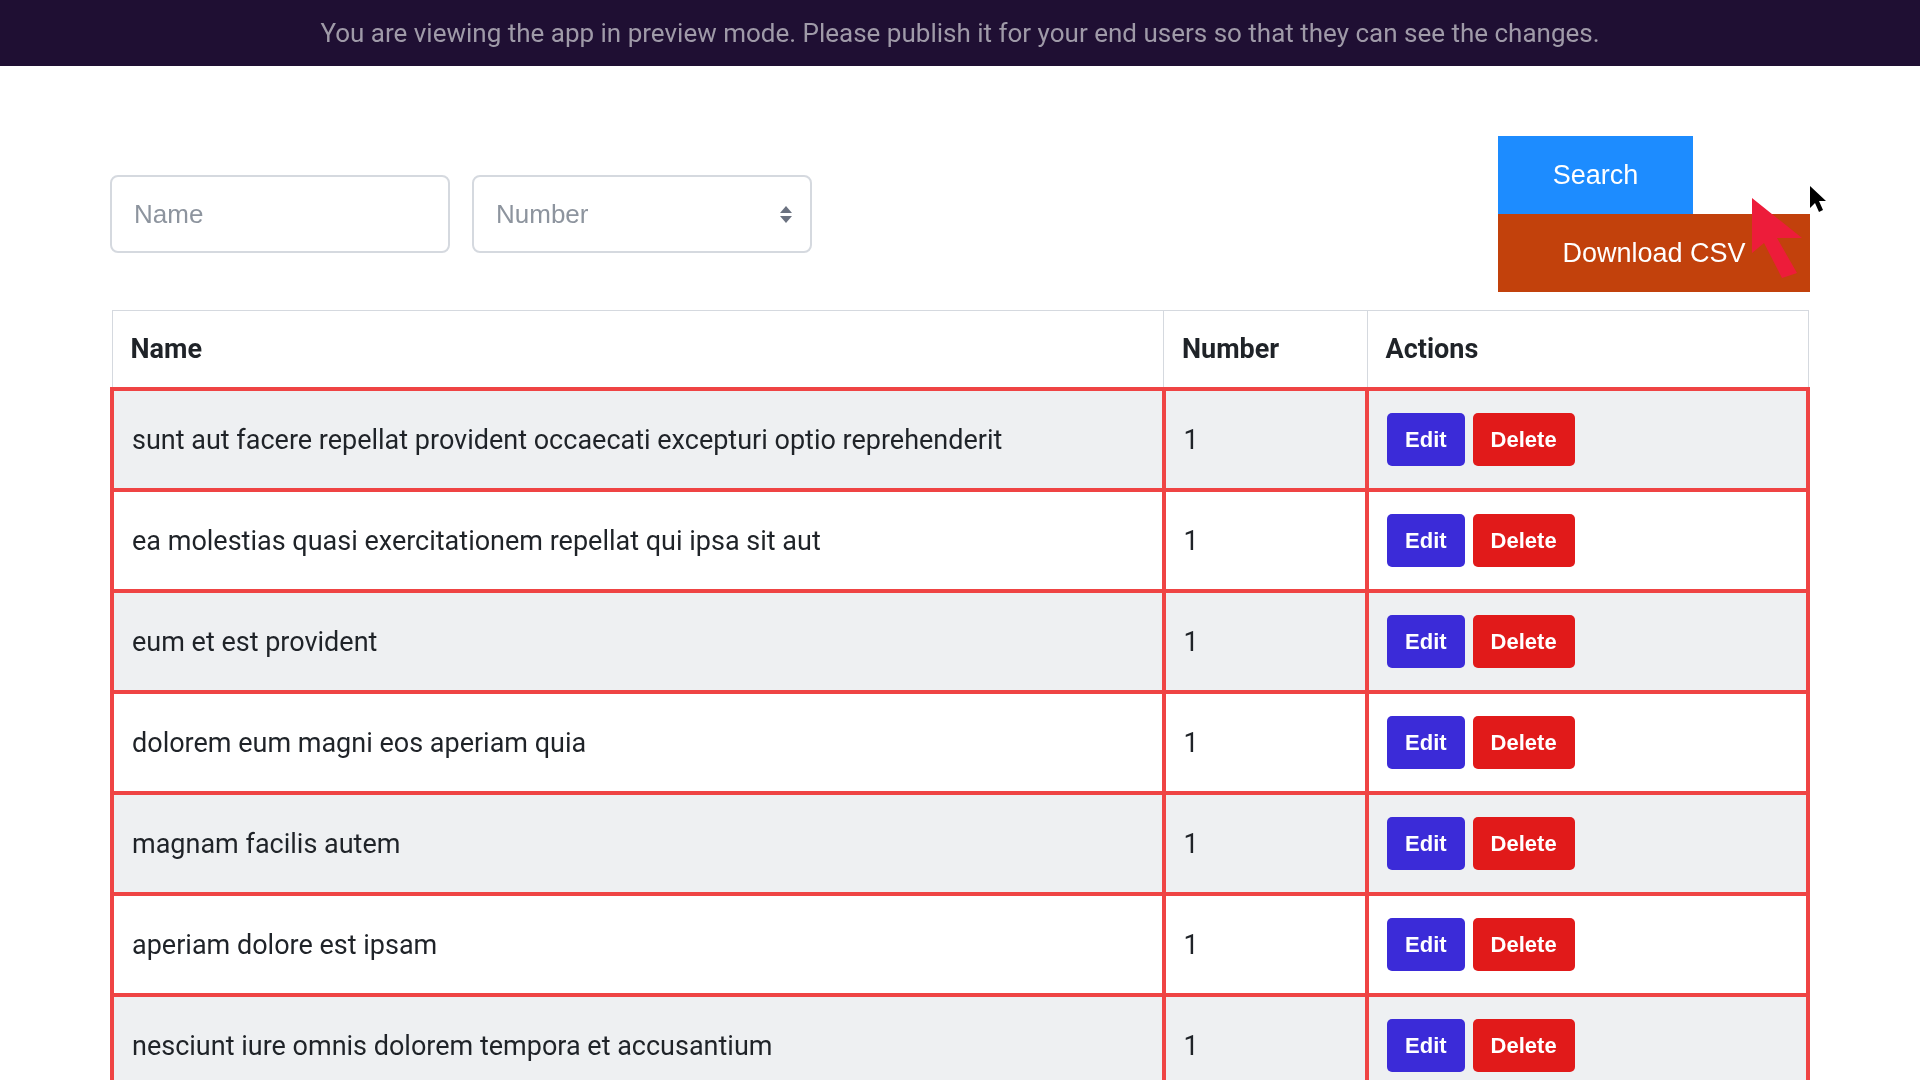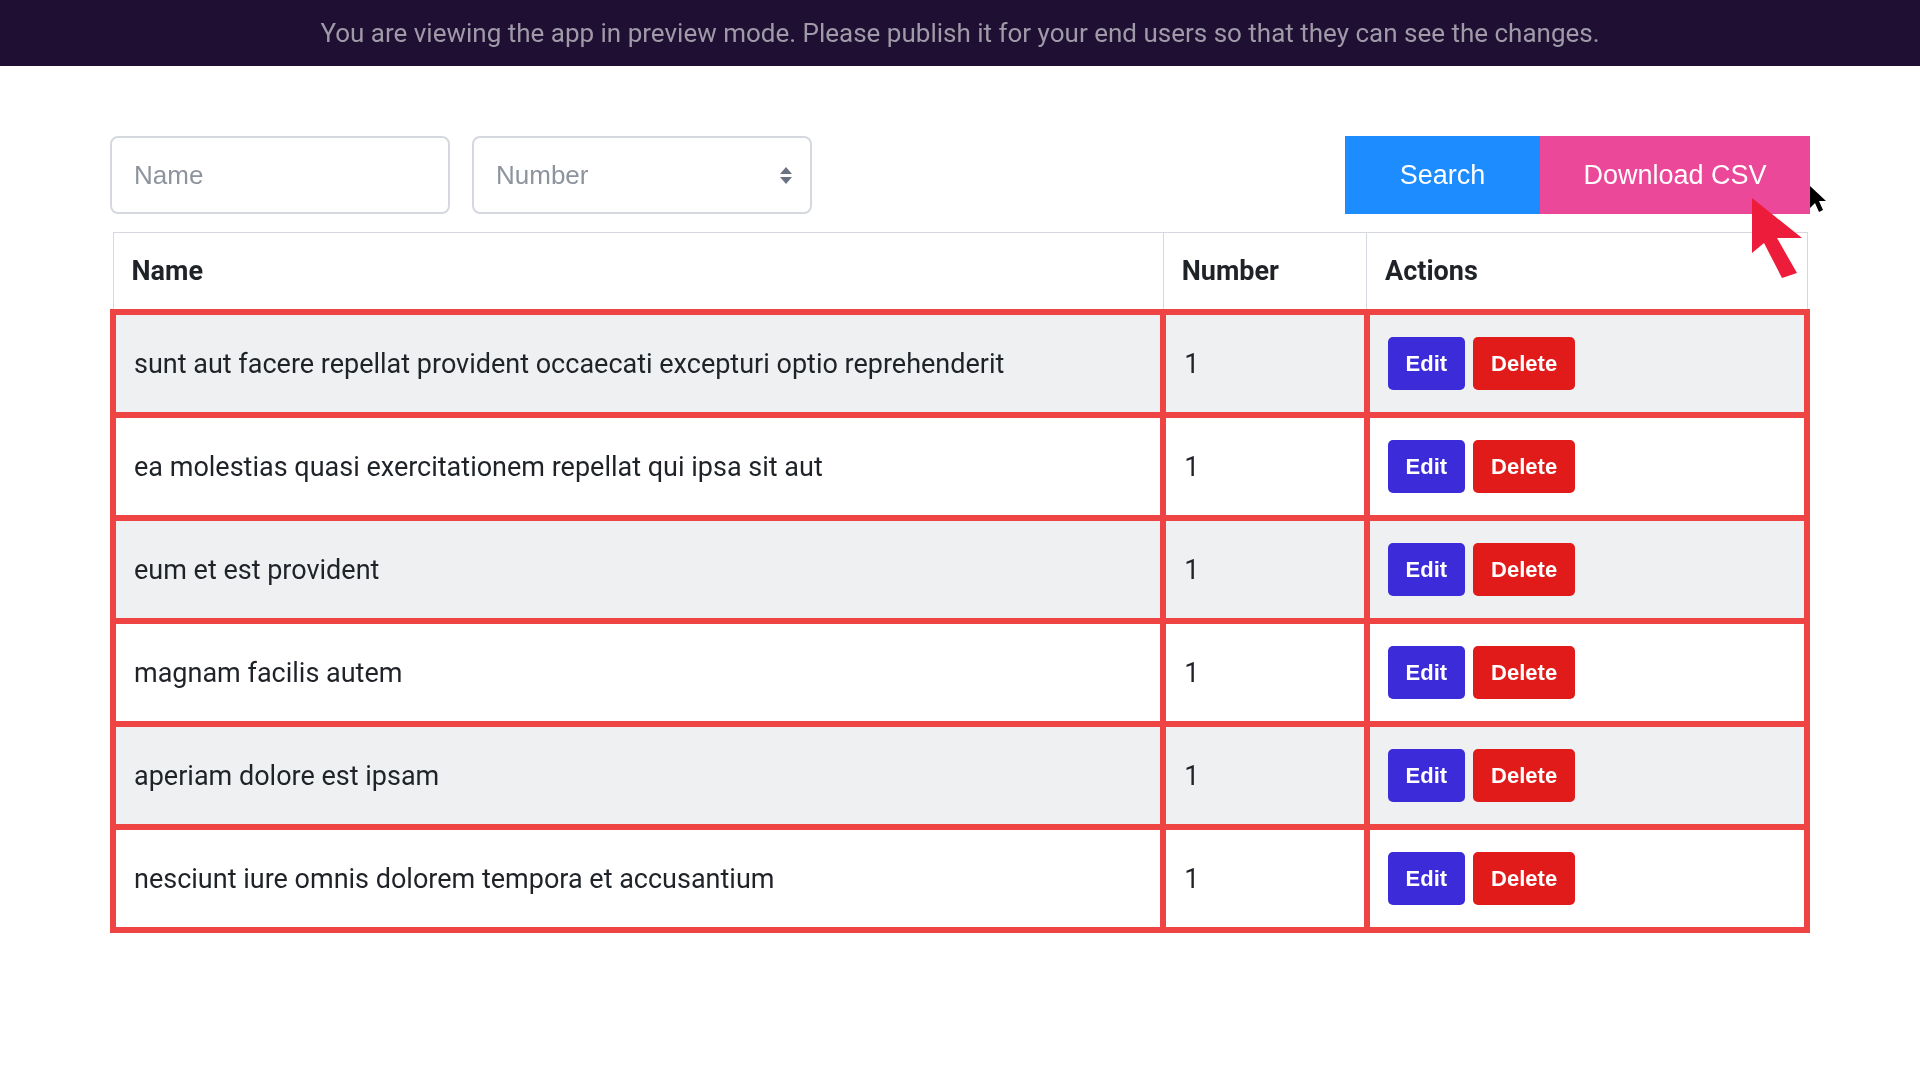--- a/index.html
+++ b/index.html
@@ -74,60 +74,60 @@
     gap: 3px;
   }
   .stepper .tri-up,
   .stepper .tri-down {
     width: 0; height: 0;
     border-left: 6px solid transparent;
     border-right: 6px solid transparent;
   }
   .stepper .tri-up { border-bottom: 7px solid #6b7280; }
   .stepper .tri-down { border-top: 7px solid #6b7280; }
-  .actions-bar { display: flex; }
+  .actions-bar { display: flex; flex-direction: column; }
   .btn {
     height: 78px;
     padding: 0 38px;
     font-size: 27px;
     font-weight: 500;
     color: #fff;
     border: none;
     cursor: pointer;
     display: flex;
     align-items: center;
     justify-content: center;
   }
   .btn-search {
     background: #1e90ff;
     background: #1d8cff;
     border-radius: 0;
     width: 195px;
   }
   .btn-download {
-    background: #ec4899;
+    background: #c2410c;
     border-radius: 0;
-    width: 270px;
+    width: 312px;
   }
   table.grid {
     width: 100%;
     border-collapse: collapse;
     border: 1px solid #d5d9df;
     font-size: 27px;
   }
   table.grid th {
     text-align: left;
     font-weight: 700;
     padding: 22px 18px;
     border: 1px solid #d5d9df;
     background: #fff;
   }
   table.grid td {
     padding: 22px 18px;
-    border: 6px solid #ef4444;
+    border: 4px solid #ef4444;
     vertical-align: middle;
   }
   table.grid tbody tr:nth-child(odd) td { background: #eef0f2; }
   table.grid tbody tr:nth-child(even) td { background: #ffffff; }
   .col-name { width: 62%; }
   .col-number { width: 12%; }
   .col-actions { width: 26%; }
   .row-btn {
     height: 53px;
     padding: 0 18px;
@@ -203,20 +203,25 @@
           <td>ea molestias quasi exercitationem repellat qui ipsa sit aut</td>
           <td>1</td>
           <td><button class="row-btn edit">Edit</button><button class="row-btn delete">Delete</button></td>
         </tr>
         <tr>
           <td>eum et est provident</td>
           <td>1</td>
           <td><button class="row-btn edit">Edit</button><button class="row-btn delete">Delete</button></td>
         </tr>
         <tr>
+          <td>dolorem eum magni eos aperiam quia</td>
+          <td>1</td>
+          <td><button class="row-btn edit">Edit</button><button class="row-btn delete">Delete</button></td>
+        </tr>
+        <tr>
           <td>magnam facilis autem</td>
           <td>1</td>
           <td><button class="row-btn edit">Edit</button><button class="row-btn delete">Delete</button></td>
         </tr>
         <tr>
           <td>aperiam dolore est ipsam</td>
           <td>1</td>
           <td><button class="row-btn edit">Edit</button><button class="row-btn delete">Delete</button></td>
         </tr>
         <tr>

